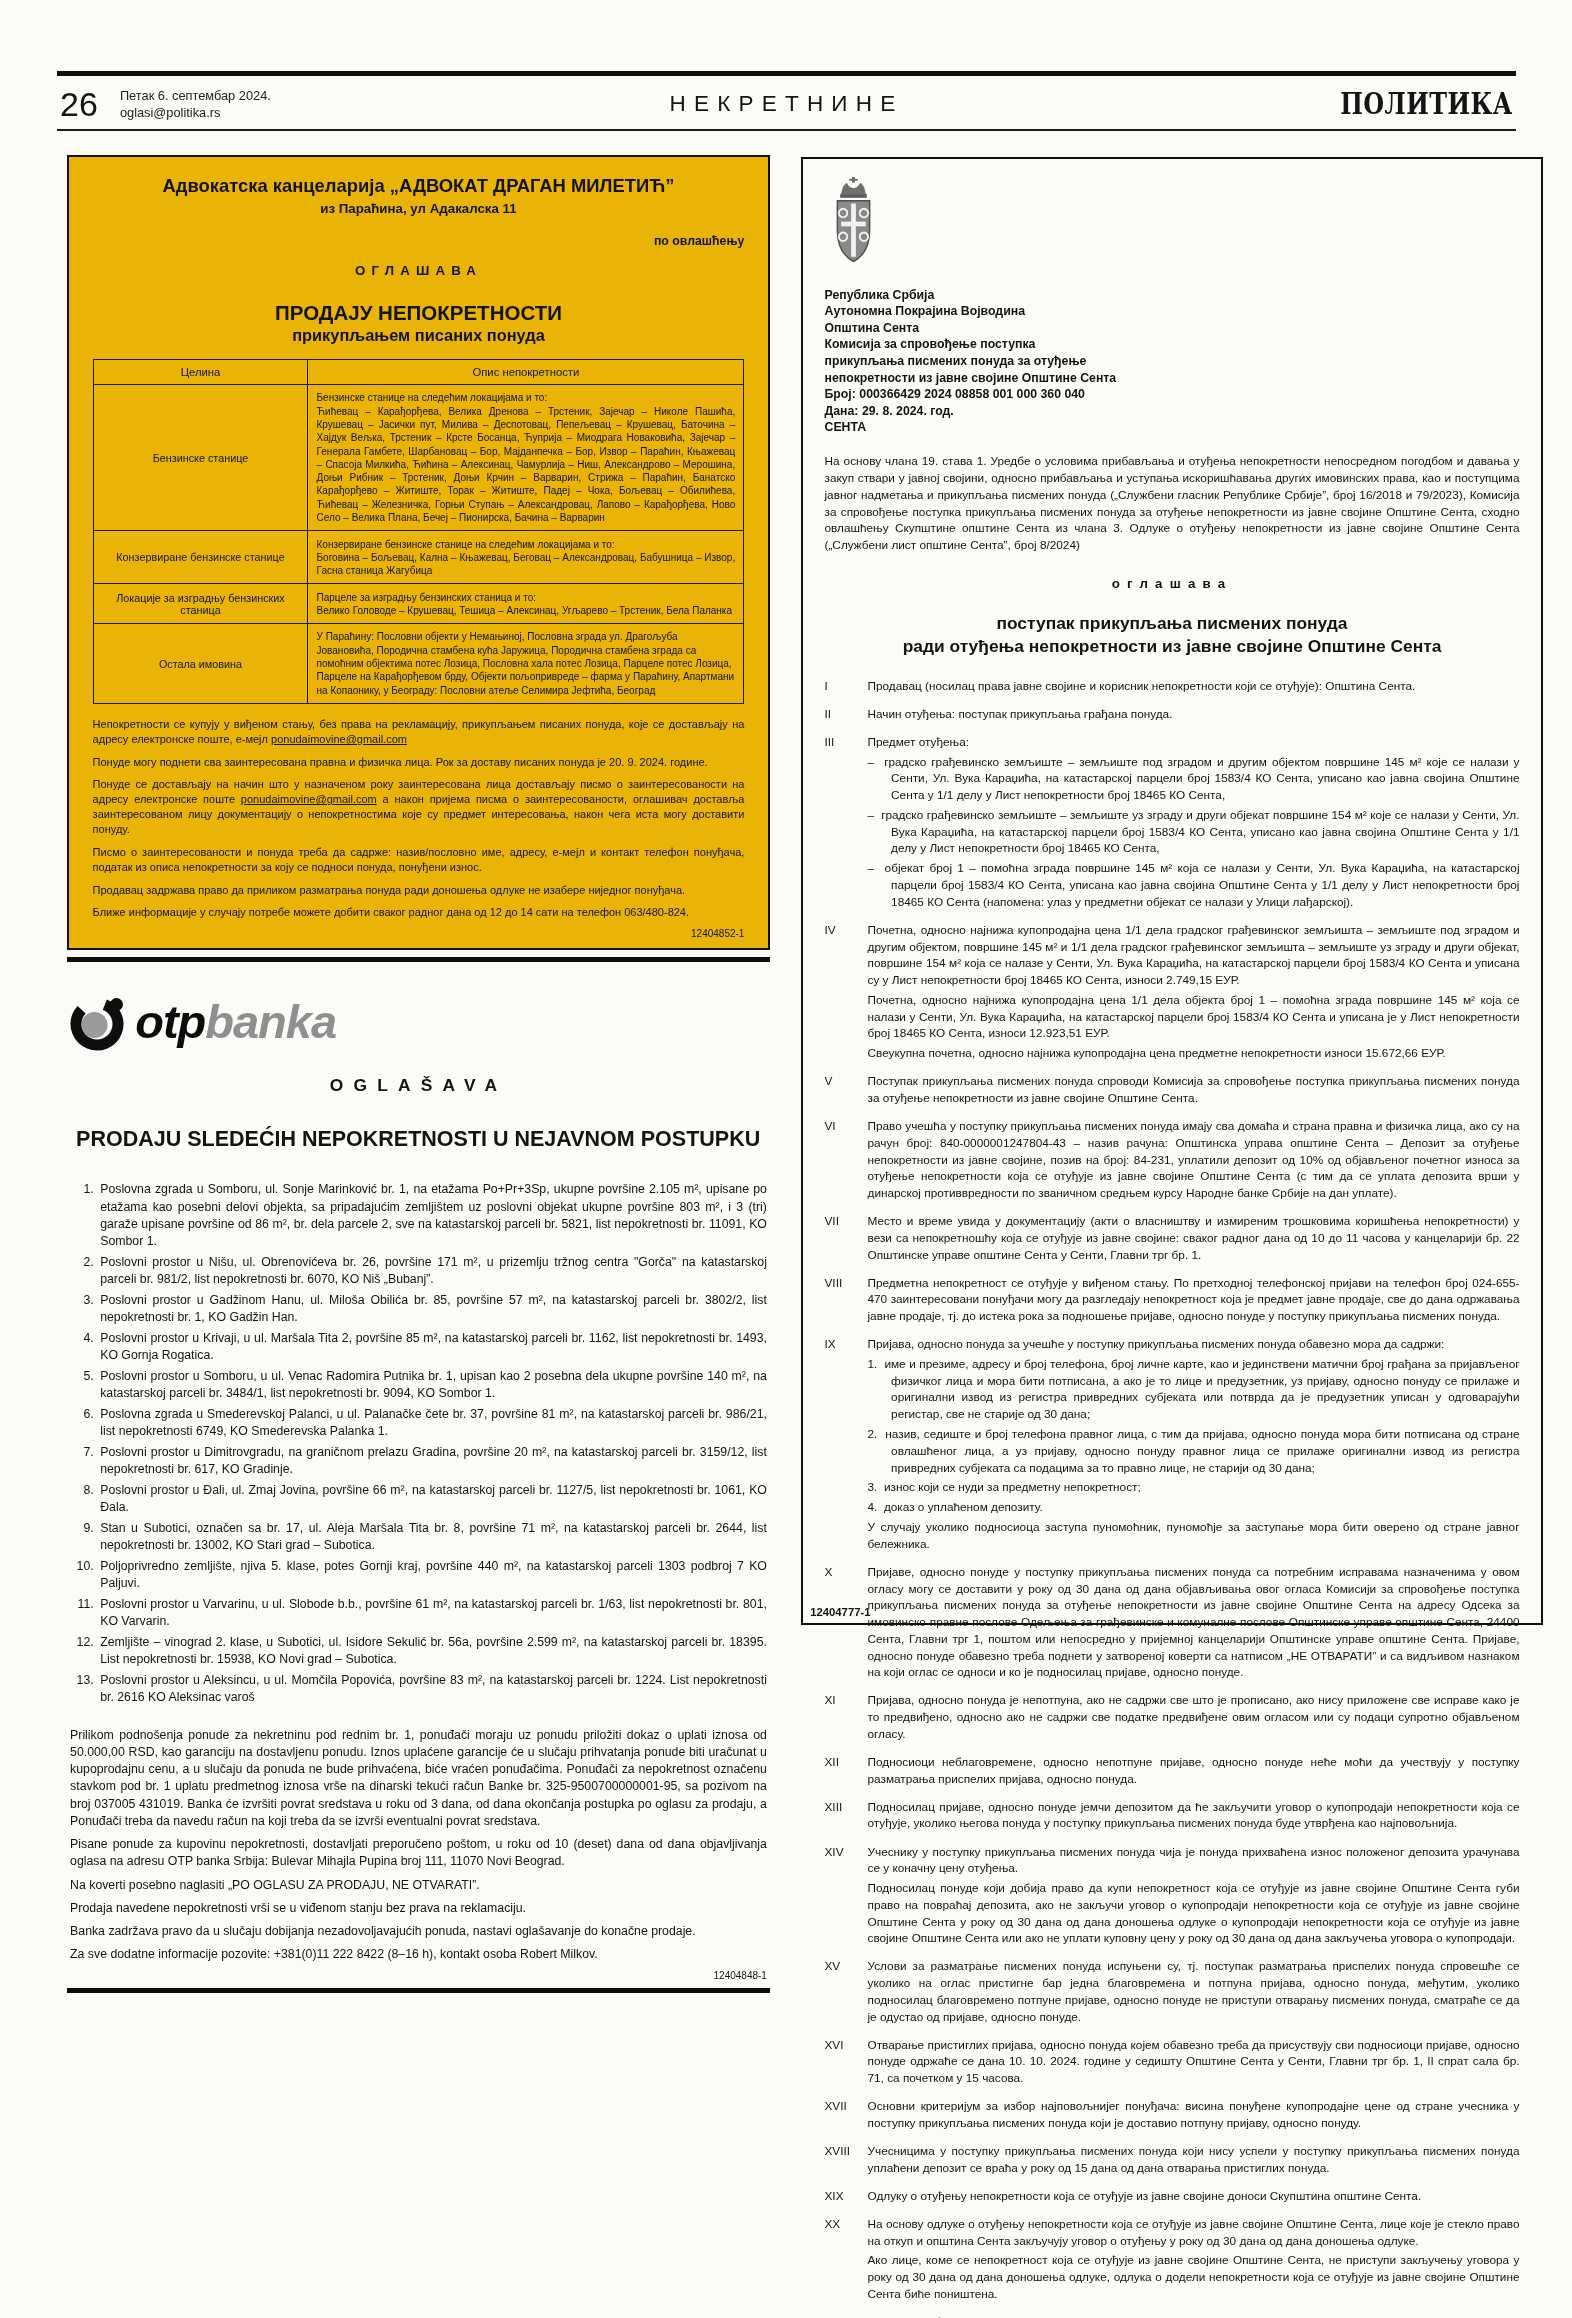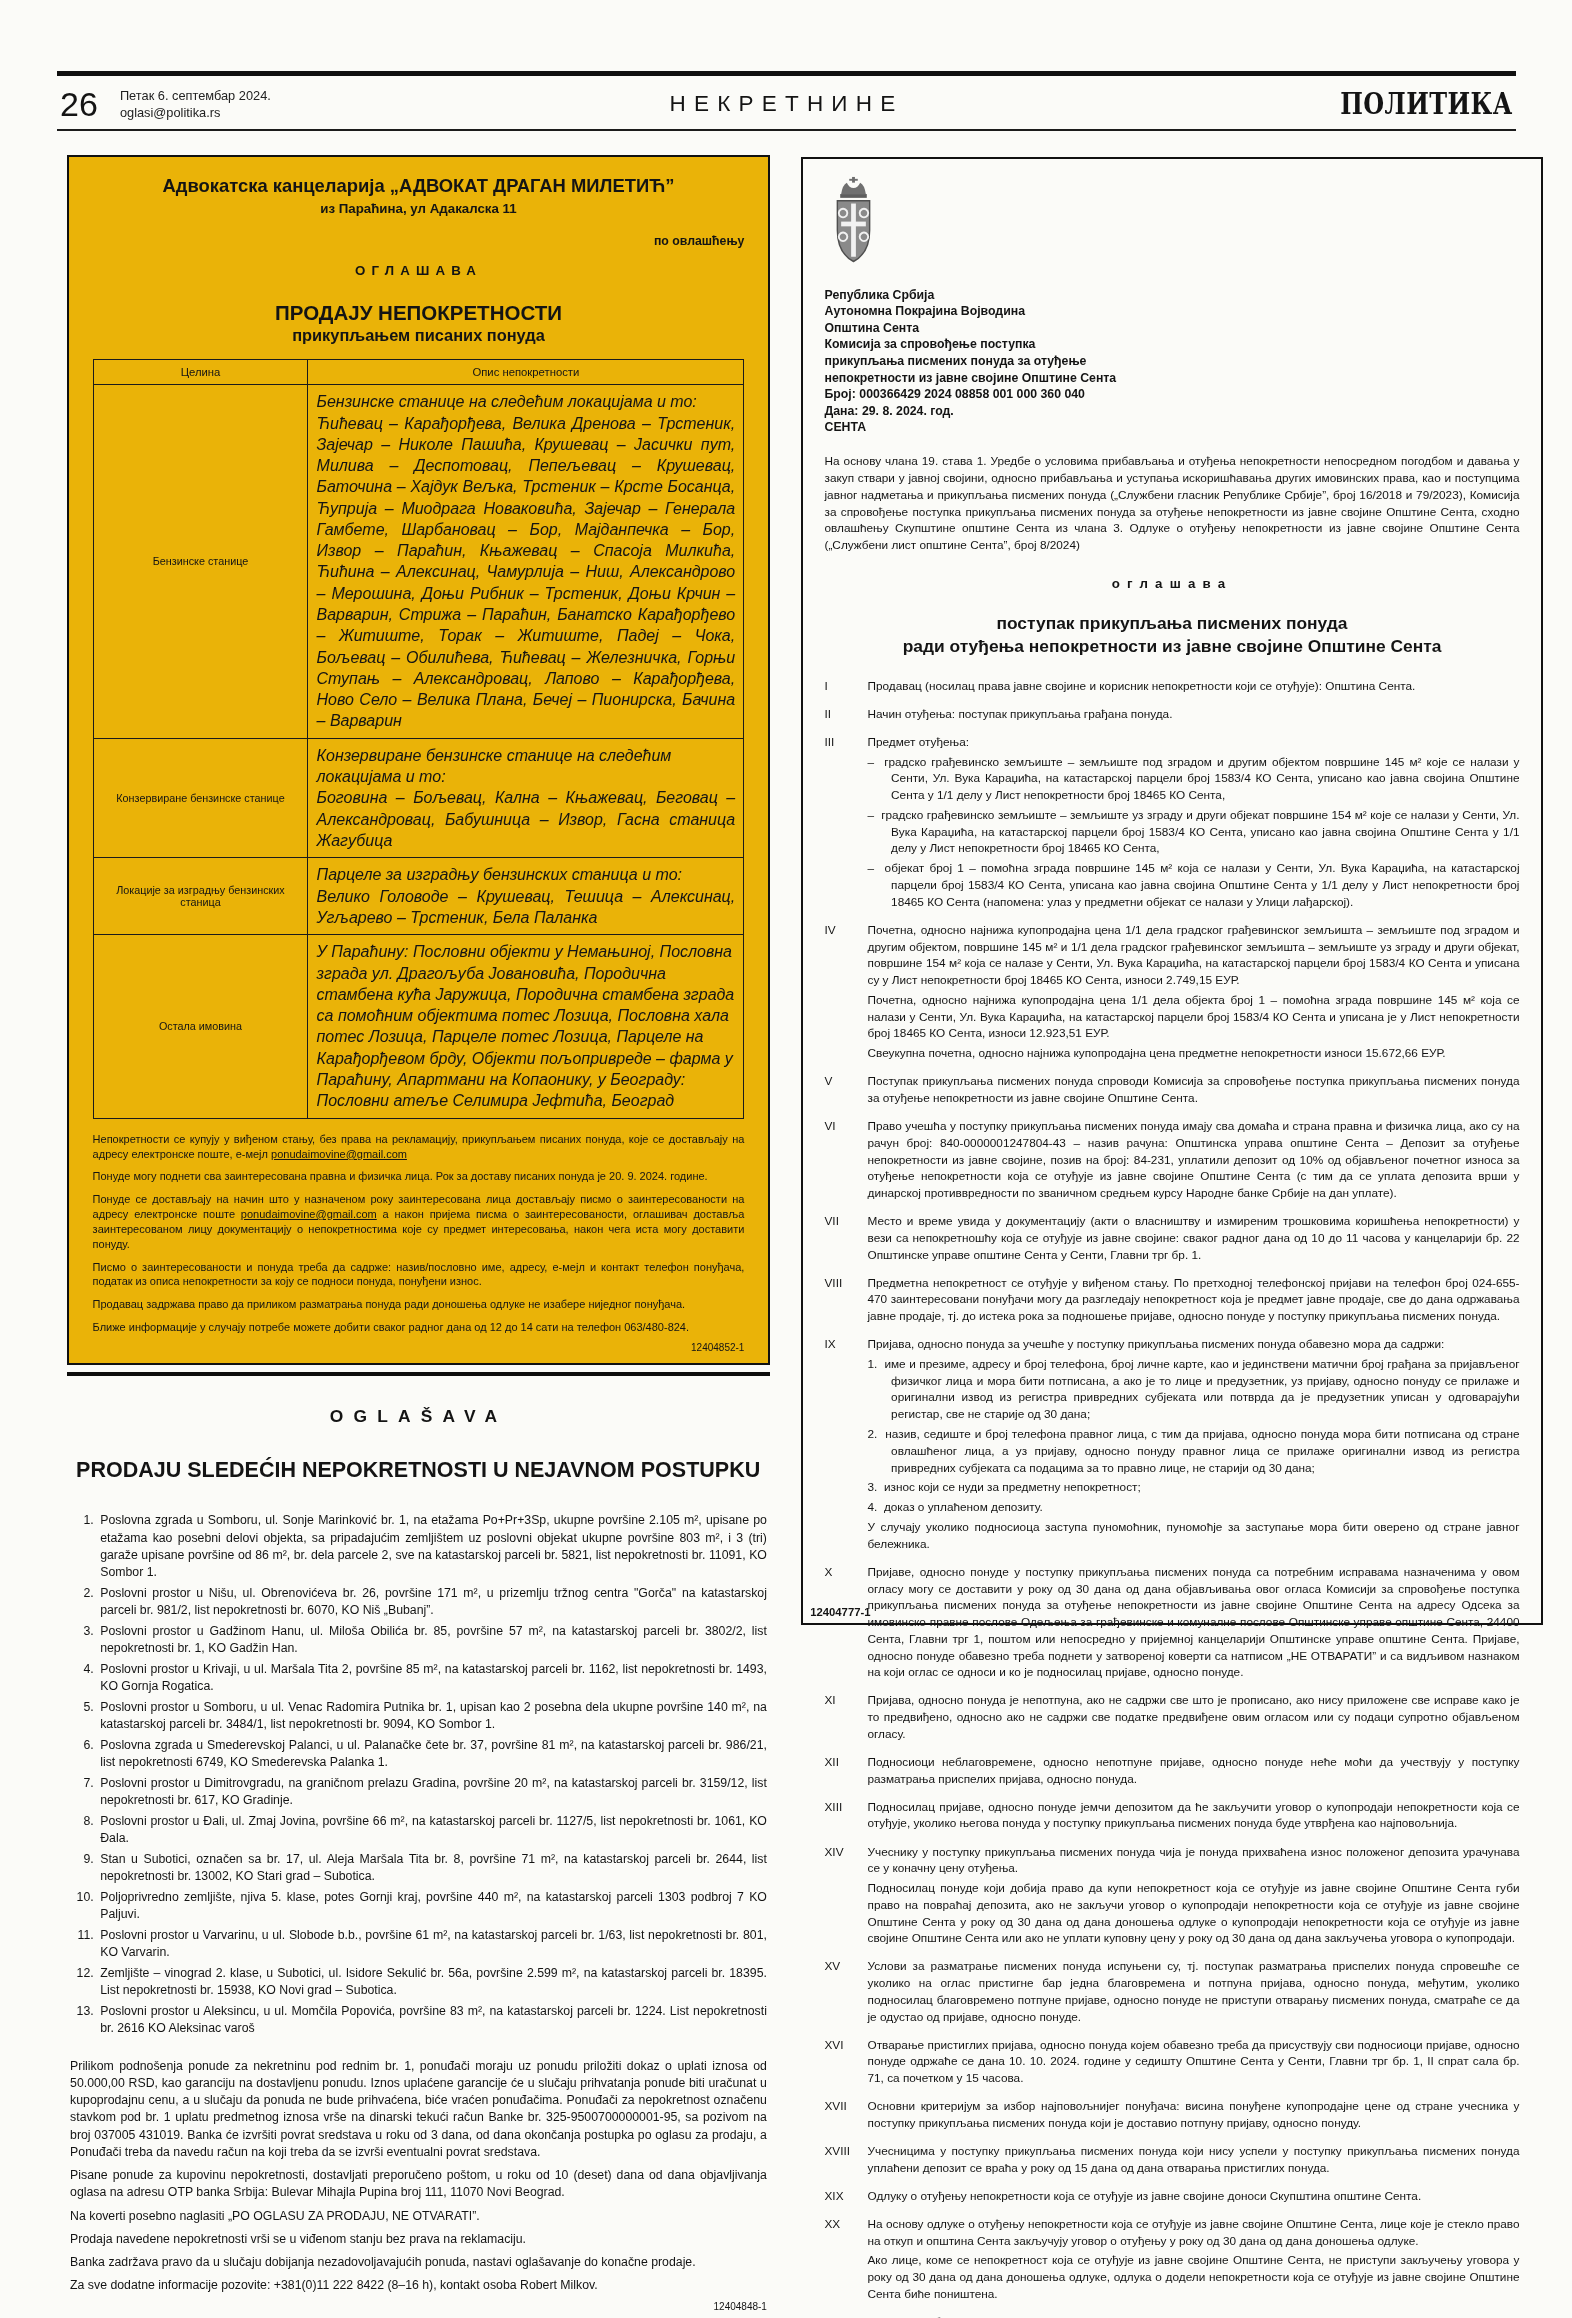--- a/index.html
+++ b/index.html
@@ -30,21 +30,21 @@
   .ad-lawyer h1{margin:0 0 4.1px;text-align:center;font-size:18.4px;font-weight:bold;}
   .ad-lawyer .sub{text-align:center;font-size:13.3px;font-weight:bold;margin:0 0 17.4px;}
   .ad-lawyer .auth{text-align:right;font-size:12.3px;font-weight:bold;margin:0 0 15.4px;}
   .ad-lawyer .oglasava{text-align:center;font-size:13.3px;font-weight:bold;letter-spacing:6.1px;margin:0 0 22.5px;}
   .ad-lawyer h2{margin:0;text-align:center;font-size:20.5px;font-weight:bold;}
   .ad-lawyer h3{margin:1px 0 14.3px;text-align:center;font-size:16.4px;font-weight:bold;}
   table.props{width:100%;border-collapse:collapse;margin:0 0 13.3px;}
   table.props th,table.props td{border:1.5px solid #1b1b1b;vertical-align:middle;}
   table.props th{font-weight:400;font-size:11.3px;padding:6.1px 4.1px;text-align:center;}
   table.props td.cat{width:33%;text-align:center;font-size:10.8px;padding:5.1px 7.2px;}
-  table.props td.desc{font-size:16px;line-height:1.33;padding:6.1px 8.2px;text-align:justify;font-style:italic;}
+  table.props td.desc{font-size:10px;line-height:1.33;padding:6.1px 8.2px;text-align:justify;}
   table.props td.desc div:first-child{text-align:left;}
   .law-paras p{font-size:11px;line-height:1.36;text-align:justify;margin:0 0 7.7px;}
   .u{text-decoration:underline;}
   .ad-id{font-size:10px;font-weight:normal;text-align:right;margin-top:2px;}
   .heavy-rule{height:4.6px;background:#0d0d0d;margin-top:7.2px;}
   
   .ad-otp{padding:30px 3.1px 0;}
   .otp-logo{display:flex;align-items:center;gap:5.1px;margin:0 0 23.6px;}
   .otp-logo svg{display:block;}
   .otp-word{font-size:47px;font-weight:800;font-style:italic;letter-spacing:-1px;line-height:1;}
@@ -142,20 +142,28 @@
           <p>Писмо о заинтересованости и понуда треба да садрже: назив/пословно име, адресу, е-мејл и контакт телефон понуђача, податак из описа непокретности за коју се подноси понуда, понуђени износ.</p>
           <p>Продавац задржава право да приликом разматрања понуда ради доношења одлуке не изабере ниједног понуђача.</p>
           <p>Ближе информације у случају потребе можете добити сваког радног дана од 12 до 14 сати на телефон 063/480-824.</p>
         </div>
       <div class="ad-id">12404852-1</div>
     </article>
 
     <div class="heavy-rule"></div>
 
     <article class="ad-otp">
+      <div class="otp-logo">
+        <svg width="60" height="60" viewBox="0 0 120 120">
+          <circle cx="54" cy="64" r="42" fill="none" stroke="#0e0e0e" stroke-width="22" stroke-dasharray="212 52" transform="rotate(-68 54 64)"></circle>
+          <circle cx="49" cy="66" r="26" fill="#9b9b9b"></circle>
+          <circle cx="93" cy="25" r="13" fill="#0e0e0e"></circle>
+        </svg>
+        <span class="otp-word"><span class="b">otp</span><span class="g">banka</span></span>
+      </div>
       <p class="otp-oglasava">OGLAŠAVA</p>
       <h2 class="otp-title">PRODAJU SLEDEĆIH NEPOKRETNOSTI U NEJAVNOM POSTUPKU</h2>
       <ol class="otp-items">
           <li>Poslovna zgrada u Somboru, ul. Sonje Marinković br. 1, na etažama Po+Pr+3Sp, ukupne površine 2.105 m², upisane po etažama kao posebni delovi objekta, sa pripadajućim zemljištem uz poslovni objekat ukupne površine 803 m², i 3 (tri) garaže upisane površine od 86 m², br. dela parcele 2, sve na katastarskoj parceli br. 5821, list nepokretnosti br. 11091, KO Sombor 1.</li>
           <li>Poslovni prostor u Nišu, ul. Obrenovićeva br. 26, površine 171 m², u prizemlju tržnog centra "Gorča" na katastarskoj parceli br. 981/2, list nepokretnosti br. 6070, KO Niš „Bubanj”.</li>
           <li>Poslovni prostor u Gadžinom Hanu, ul. Miloša Obilića br. 85, površine 57 m², na katastarskoj parceli  br. 3802/2, list nepokretnosti br. 1, KO Gadžin Han.</li>
           <li>Poslovni prostor u Krivaji, u ul. Maršala Tita 2, površine 85 m², na katastarskoj parceli br. 1162, list nepokretnosti br. 1493, KO Gornja Rogatica.</li>
           <li>Poslovni prostor u Somboru, u ul. Venac Radomira Putnika br. 1, upisan kao 2 posebna dela ukupne površine 140 m², na katastarskoj parceli br. 3484/1, list nepokretnosti br. 9094, KO Sombor 1.</li>
           <li>Poslovna zgrada u Smederevskoj Palanci, u ul. Palanačke čete br. 37, površine 81 m², na katastarskoj  parceli br. 986/21, list nepokretnosti 6749, KO Smederevska Palanka 1.</li>
           <li>Poslovni prostor u Dimitrovgradu, na graničnom prelazu Gradina, površine 20 m², na katastarskoj parceli   br. 3159/12, list nepokretnosti br. 617, KO Gradinje.</li>

